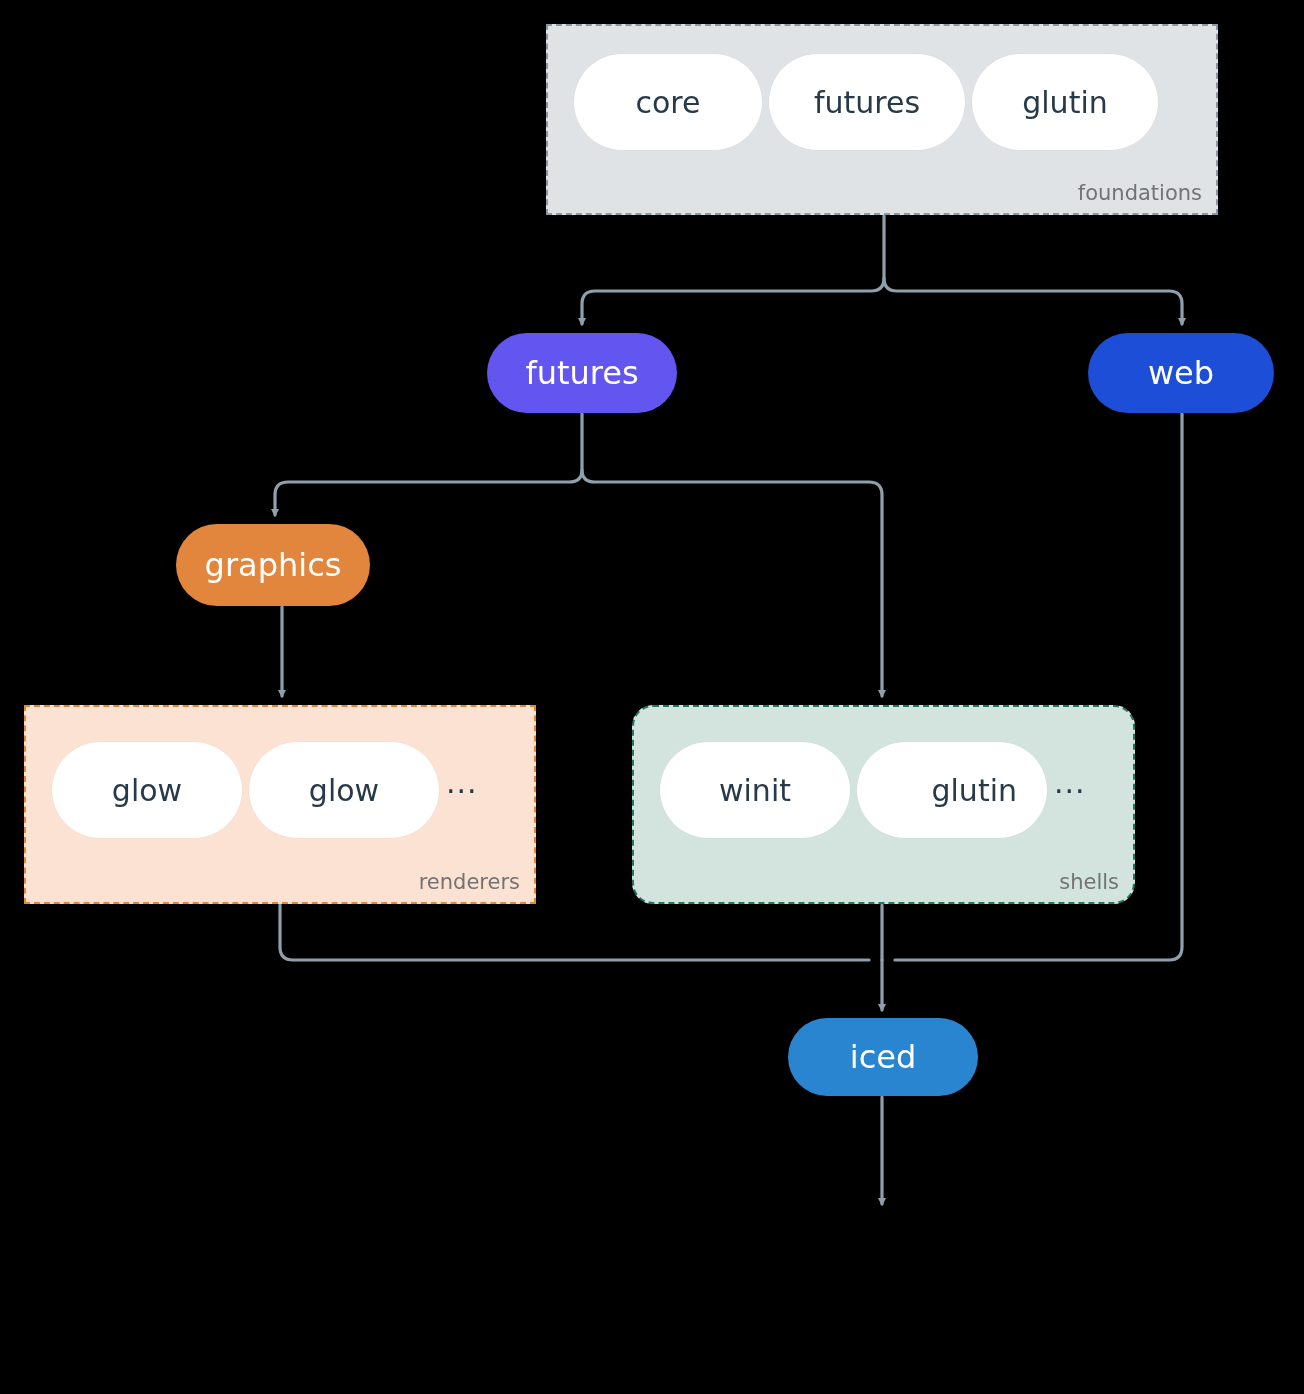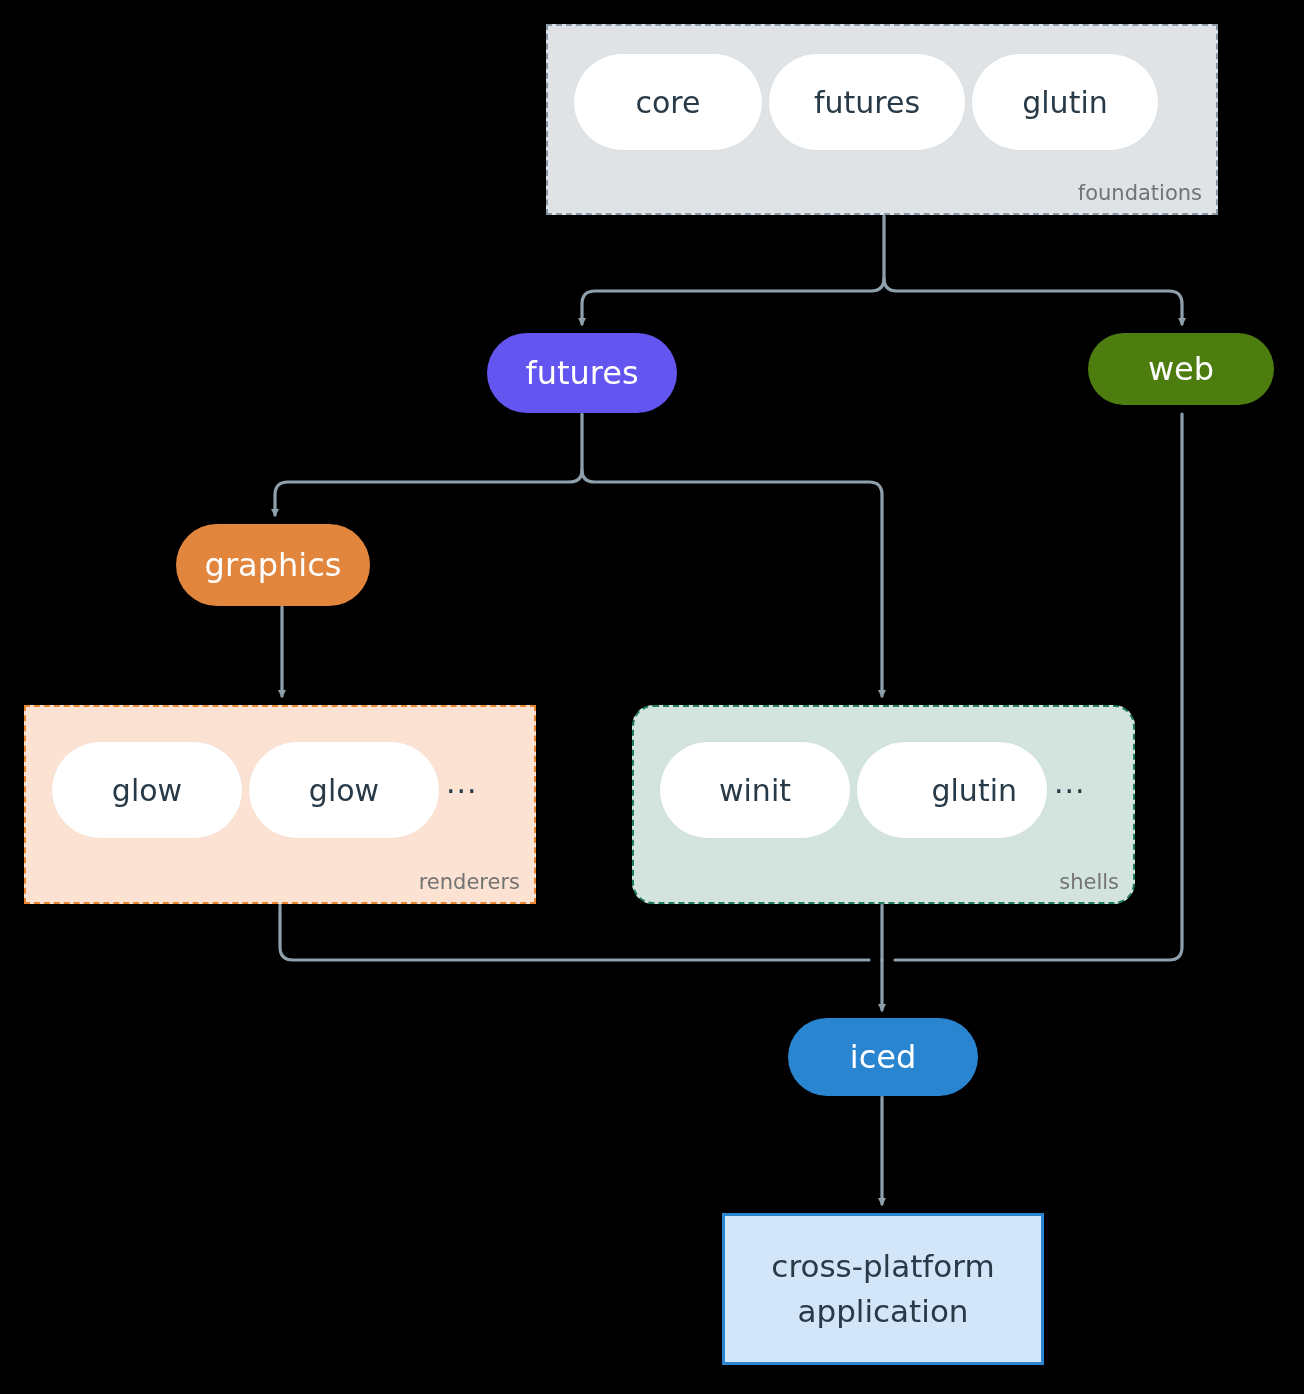--- a/index.html
+++ b/index.html
@@ -109,21 +109,21 @@
     box-sizing: border-box;
     border-radius: 60px;
     display: flex;
     align-items: center;
     justify-content: center;
     font-size: 32px;
     color: #ffffff;
     white-space: nowrap;
   }
   .node-native   { left: 487px; top: 333px; width: 190px; height: 80px; background: #6355f0; }
-  .node-web      { left: 1088px; top: 333px; width: 186px; height: 72px; background: #4d7c0f; }
+  .node-web      { left: 1088px; top: 333px; width: 186px; height: 80px; background: #1d4ed8; }
   .node-graphics { left: 176px; top: 524px; width: 194px; height: 82px; background: #e2853d; }
   .node-iced     { left: 788px; top: 1018px; width: 190px; height: 78px; background: #2a85d0; }
 
   
   .node-rect {
     position: absolute;
     box-sizing: border-box;
     left: 722px;
     top: 1213px;
     width: 322px;
@@ -220,18 +220,14 @@
   </div>
 
   <div class="node node-graphics">
     <span>graphics</span>
   </div>
 
   <div class="node node-iced">
     <span>iced</span>
   </div>
 
-  <div class="node-rect">
-    <span>cross-platform</span>
-    <span>application</span>
-  </div>
 
 </div>
 
 </body></html>

